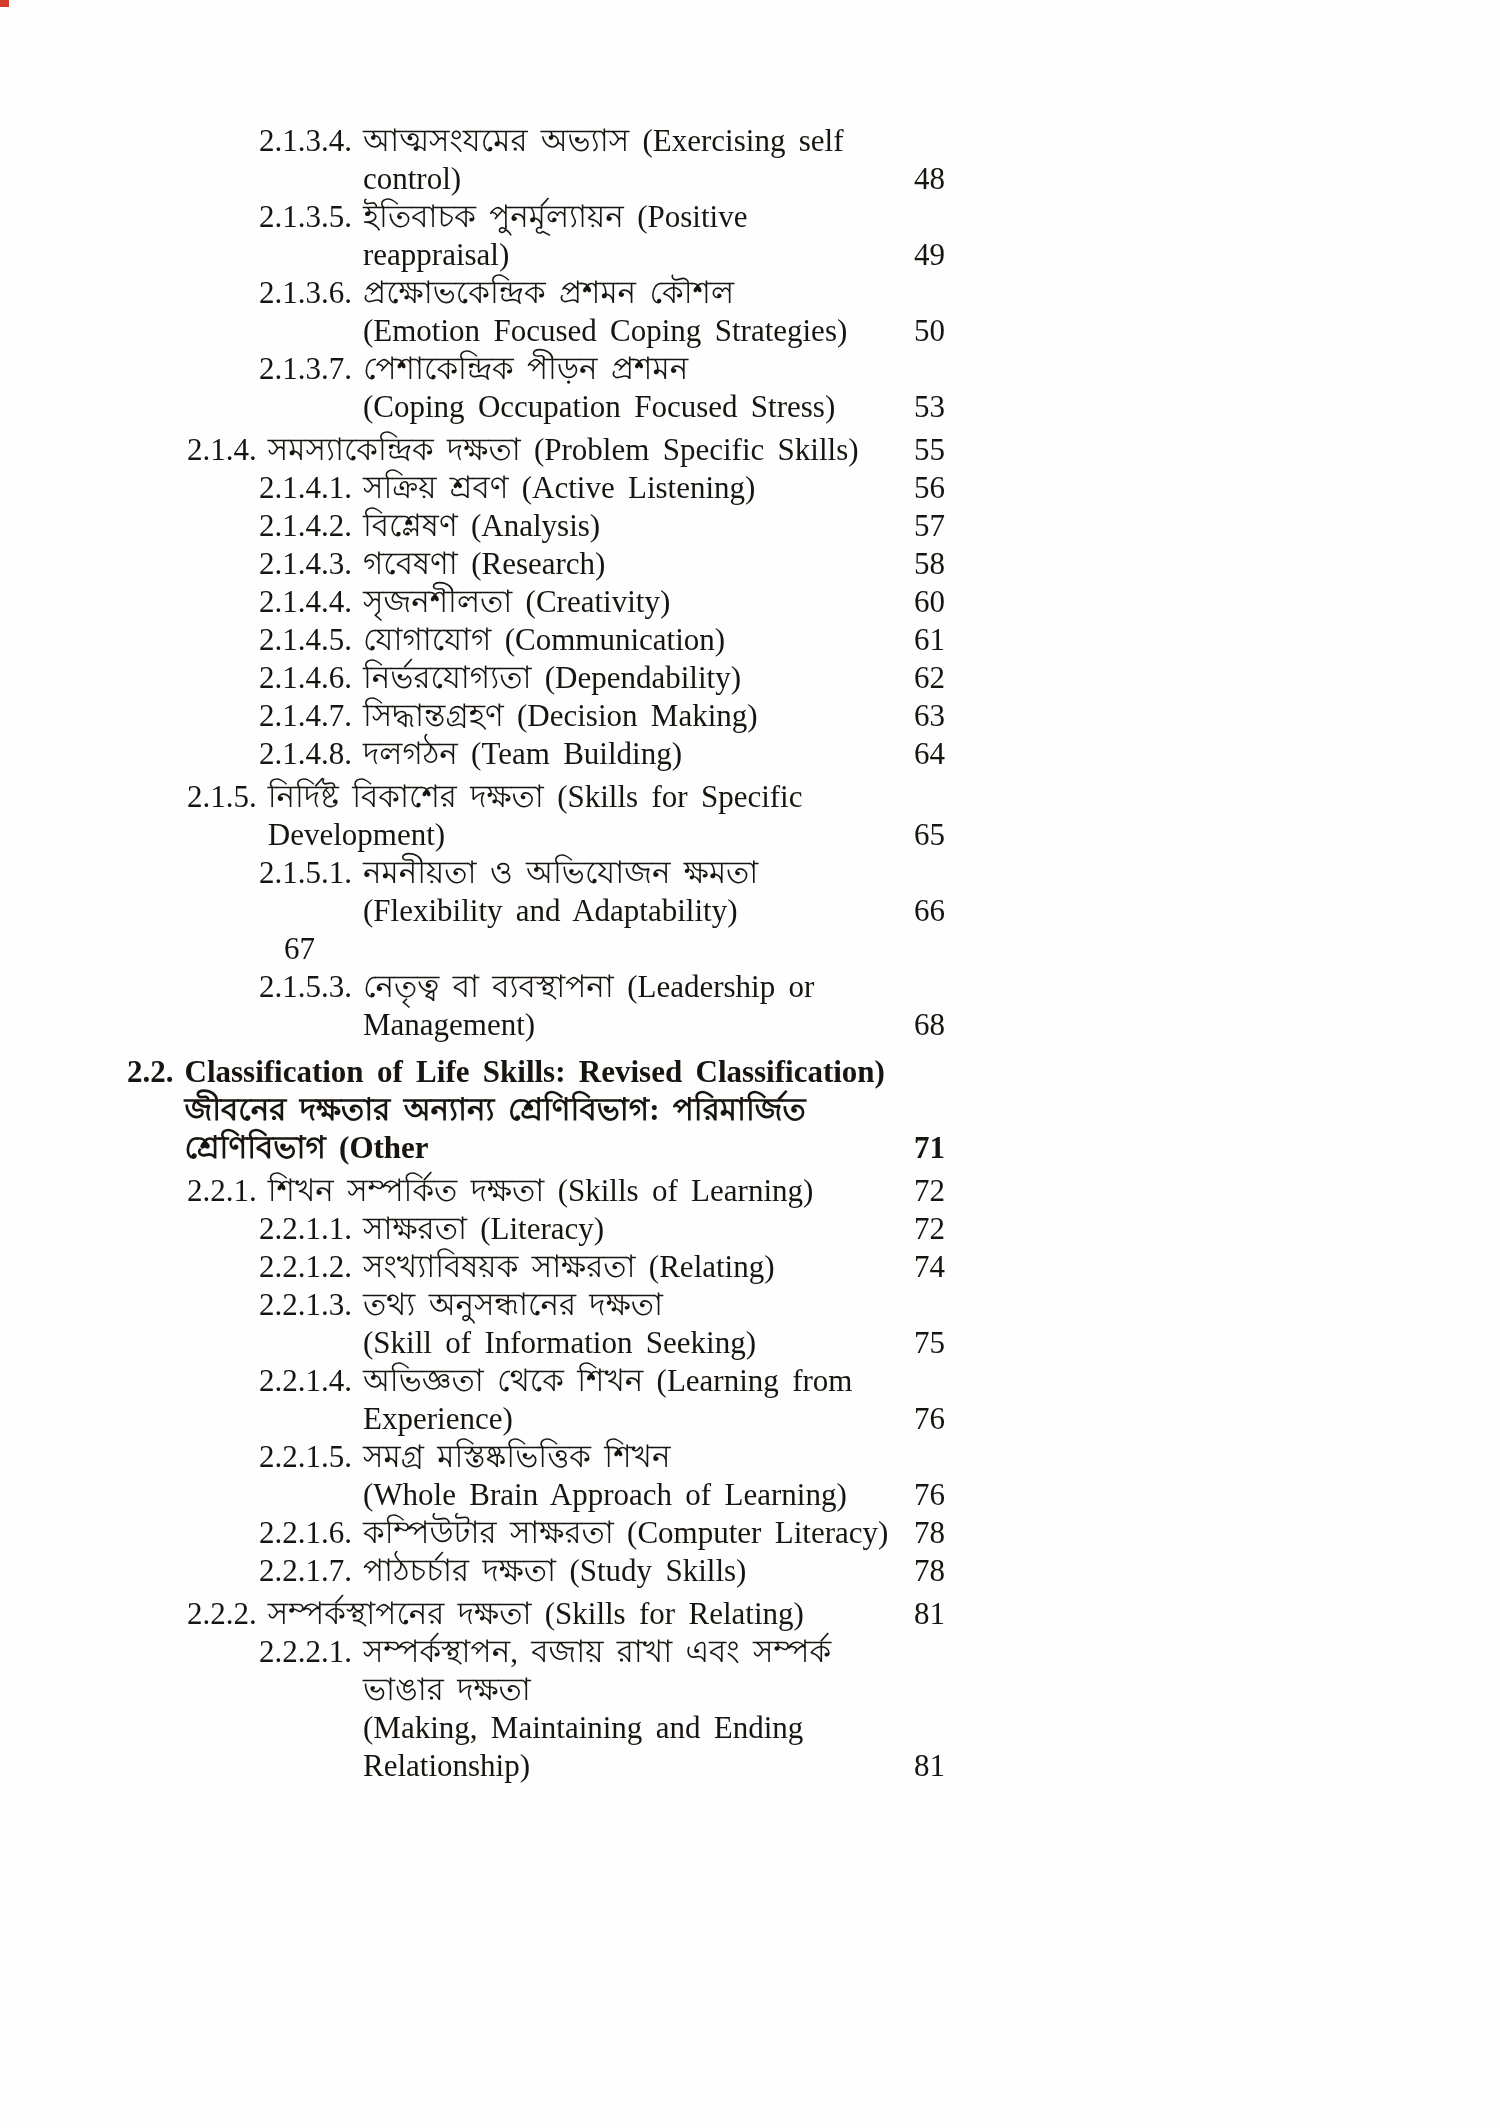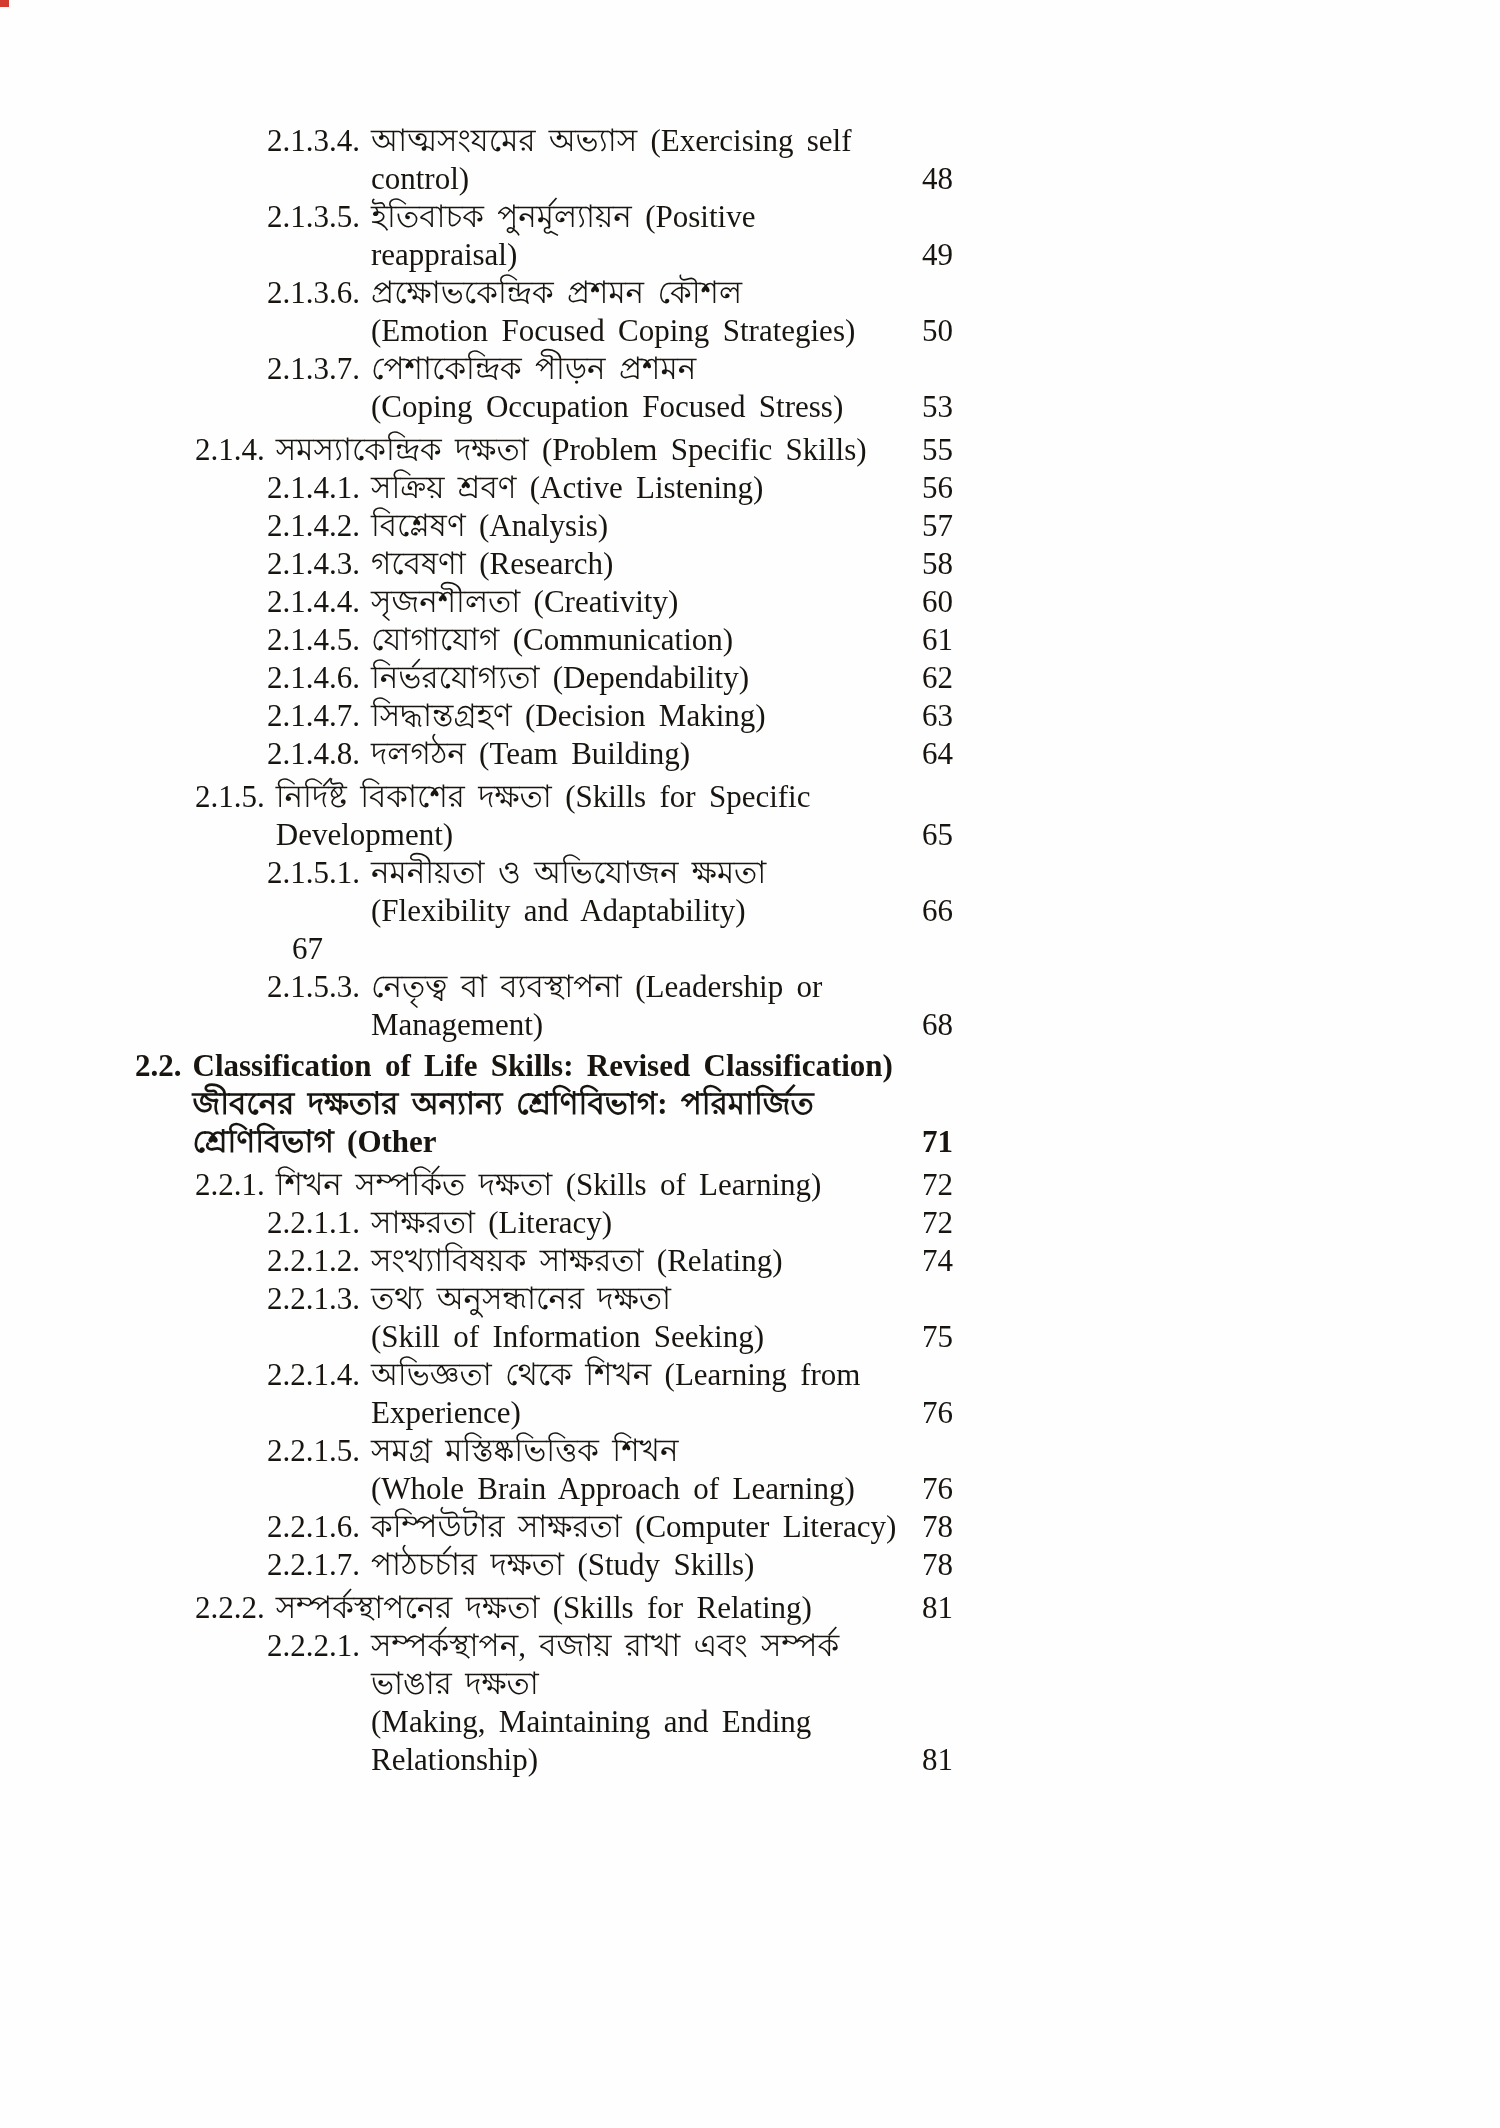--- a/index.html
+++ b/index.html
@@ -17,21 +17,21 @@
   }
   .corner-artifact {
     position: absolute;
     top: 0; left: 0;
     width: 9px; height: 7px;
     background: #d23b2e;
   }
   .toc {
     position: absolute;
     top: 122px;
-    left: 135px;
+    left: 127px;
     width: 818px;
   }
   .toc-row {
     display: flex;
     align-items: flex-end;
   }
   .entry {
     flex: 1 1 auto;
     display: flex;
     word-spacing: 0.18em;
@@ -39,21 +39,21 @@
   .num  { flex: 0 0 auto; margin-right: 11px; white-space: nowrap; }
   .txt  { flex: 1 1 auto; }
   .line { display: block; }
   .page-num {
     flex: 0 0 auto;
     margin-left: 14px;
     min-width: 42px;
     text-align: right;
     white-space: nowrap;
   }
-  .level-1 { padding-left: 0;     margin-top: 3px; margin-bottom: 5px; }
+  .level-1 { padding-left: 0;     margin-top: 9px; margin-bottom: 5px; }
   .level-2 { padding-left: 60px;  margin-top: 5px; }
   .level-3 { padding-left: 132px; }
   .bold { font-weight: 700; }
 </style>
 </head>
 <body>
 
 <div class="corner-artifact"></div>
 
 <div class="toc">

